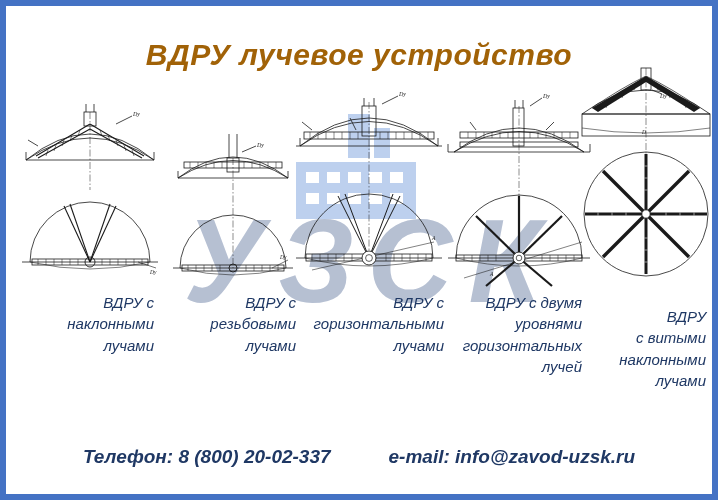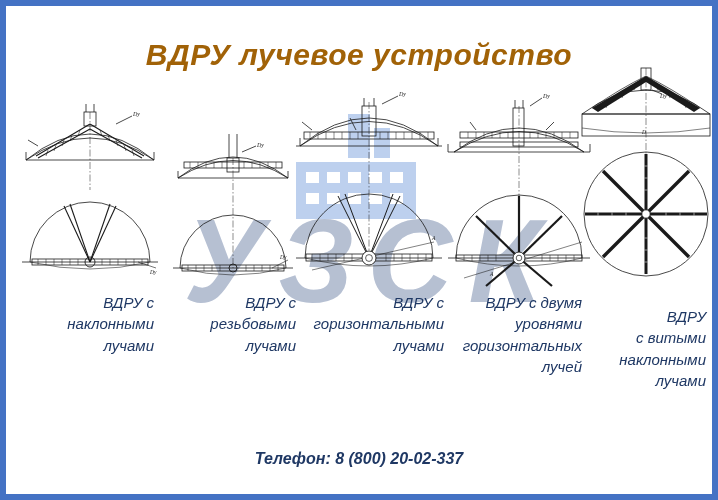--- a/index.html
+++ b/index.html
@@ -94,21 +94,21 @@
   
   .footer {
     position: absolute;
     left: 0; bottom: 26px; width: 706px;
     display: flex;
     justify-content: center;
     gap: 58px;
     z-index: 4;
   }
   .footer div {
-    font-size: 16px;
+    font-size: 19px;
     font-weight: bold;
     font-style: italic;
     color: #1f3864;
     white-space: nowrap;
   }
 </style>
 </head>
 <body>
 
 <div id="page">
@@ -464,15 +464,16 @@
   </div>
 
   <div class="caption" style="left:20px;  top:286px; width:128px;">ВДРУ с<br>наклонными<br>лучами</div>
   <div class="caption" style="left:168px; top:286px; width:122px;">ВДРУ с<br>резьбовыми<br>лучами</div>
   <div class="caption" style="left:290px; top:286px; width:148px;">ВДРУ с<br>горизонтальными<br>лучами</div>
   <div class="caption" style="left:436px; top:286px; width:140px;">ВДРУ с двумя<br>уровнями<br>горизонтальных<br>лучей</div>
   <div class="caption" style="left:576px; top:300px; width:124px;">ВДРУ<br>с витыми<br>наклонными<br>лучами</div>
 
   <div class="footer">
     <div>Телефон: 8 (800) 20-02-337</div>
+    <div>e-mail: info@zavod-uzsk.ru</div>
   </div>
 
 </div>
 
 </body></html>

